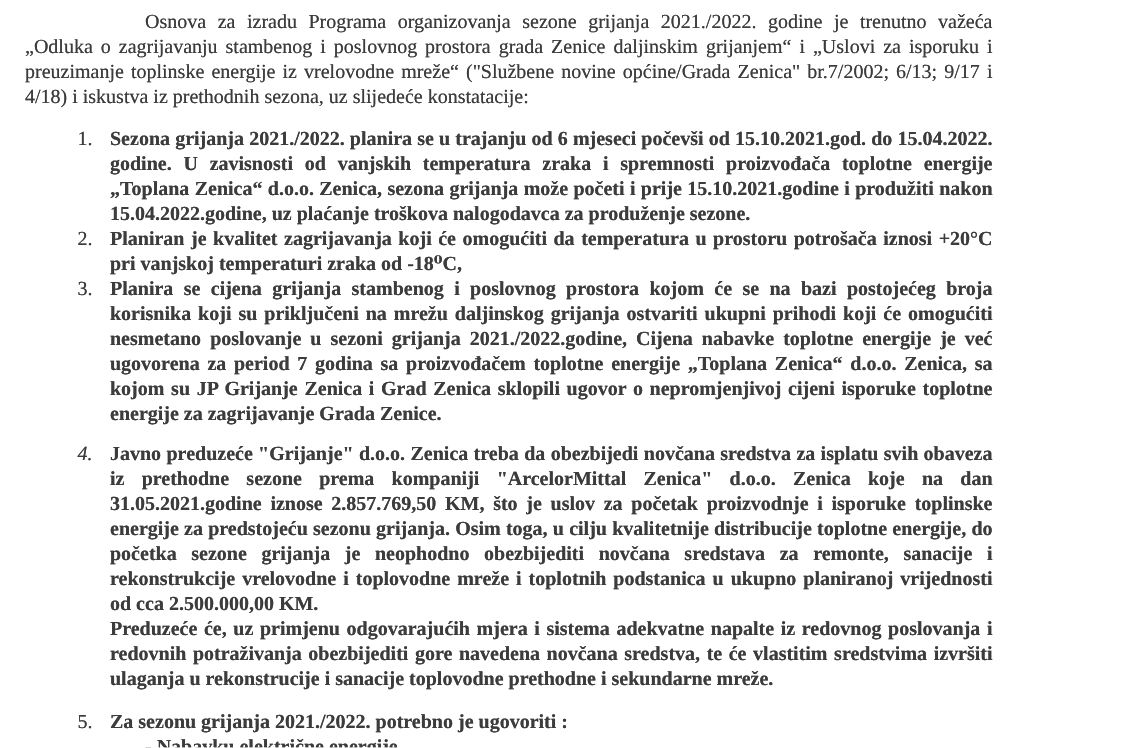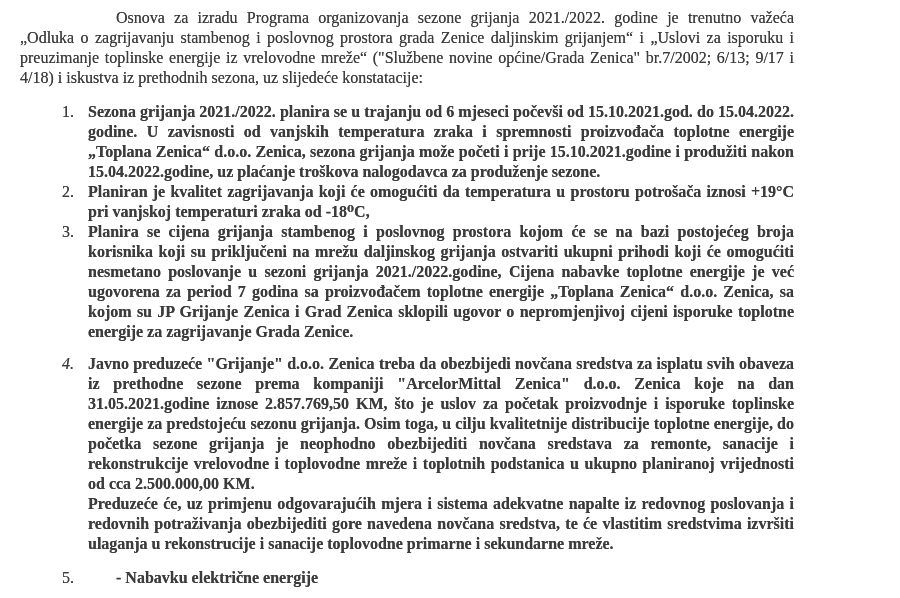--- a/index.html
+++ b/index.html
@@ -70,40 +70,41 @@
     <div class="item">
       <div class="item-num">1.</div>
       <div class="item-body">
         <p>Sezona grijanja 2021./2022. planira se u trajanju od 6 mjeseci počevši od 15.10.2021.god. do 15.04.2022. godine. U zavisnosti od vanjskih temperatura zraka i spremnosti proizvođača toplotne energije „Toplana Zenica“ d.o.o. Zenica, sezona grijanja može početi i prije 15.10.2021.godine i produžiti nakon 15.04.2022.godine, uz plaćanje troškova nalogodavca za produženje sezone.</p>
       </div>
     </div>
 
     <div class="item">
       <div class="item-num">2.</div>
       <div class="item-body">
-        <p>Planiran je kvalitet zagrijavanja koji će omogućiti da temperatura u prostoru potrošača iznosi +19°C pri vanjskoj temperaturi zraka od -18⁰C,</p>
+        <p>Planiran je kvalitet zagrijavanja koji će omogućiti da temperatura u prostoru potrošača iznosi +20°C pri vanjskoj temperaturi zraka od -18⁰C,</p>
       </div>
     </div>
 
     <div class="item">
       <div class="item-num">3.</div>
       <div class="item-body">
         <p>Planira se cijena grijanja stambenog i poslovnog prostora kojom će se na bazi postojećeg broja korisnika koji su priključeni na mrežu daljinskog grijanja ostvariti ukupni prihodi koji će omogućiti nesmetano poslovanje u sezoni grijanja 2021./2022.godine, Cijena nabavke toplotne energije je već ugovorena za period 7 godina sa proizvođačem toplotne energije „Toplana Zenica“ d.o.o. Zenica, sa kojom su JP Grijanje Zenica i Grad Zenica sklopili ugovor o nepromjenjivoj cijeni isporuke toplotne energije za zagrijavanje Grada Zenice.</p>
       </div>
     </div>
 
     <div class="item gap-12">
       <div class="item-num italic">4.</div>
       <div class="item-body">
         <p>Javno preduzeće "Grijanje" d.o.o. Zenica treba da obezbijedi novčana sredstva za isplatu svih obaveza iz prethodne sezone prema kompaniji "ArcelorMittal Zenica" d.o.o. Zenica koje na dan 31.05.2021.godine iznose 2.857.769,50 KM, što je uslov za početak proizvodnje i isporuke toplinske energije za predstojeću sezonu grijanja. Osim toga, u cilju kvalitetnije distribucije toplotne energije, do početka sezone grijanja je neophodno obezbijediti novčana sredstava za remonte, sanacije i rekonstrukcije vrelovodne i toplovodne mreže i toplotnih podstanica u ukupno planiranoj vrijednosti od cca 2.500.000,00 KM.</p>
-        <p>Preduzeće će, uz primjenu odgovarajućih mjera i sistema adekvatne napalte iz redovnog poslovanja i redovnih potraživanja obezbijediti gore navedena novčana sredstva, te će vlastitim sredstvima izvršiti ulaganja u rekonstrucije i sanacije toplovodne primarne i sekundarne mreže.</p>
+        <p>Preduzeće će, uz primjenu odgovarajućih mjera i sistema adekvatne napalte iz redovnog poslovanja i redovnih potraživanja obezbijediti gore navedena novčana sredstva, te će vlastitim sredstvima izvršiti ulaganja u rekonstrucije i sanacije toplovodne prethodne i sekundarne mreže.</p>
       </div>
     </div>
 
     <div class="item gap-14">
       <div class="item-num">5.</div>
       <div class="item-body">
+        <p>Za sezonu grijanja 2021./2022. potrebno je ugovoriti :</p>
         <p class="sub-item">- Nabavku električne energije</p>
       </div>
     </div>
 
   </div>
 </div>
 
 </body></html>

